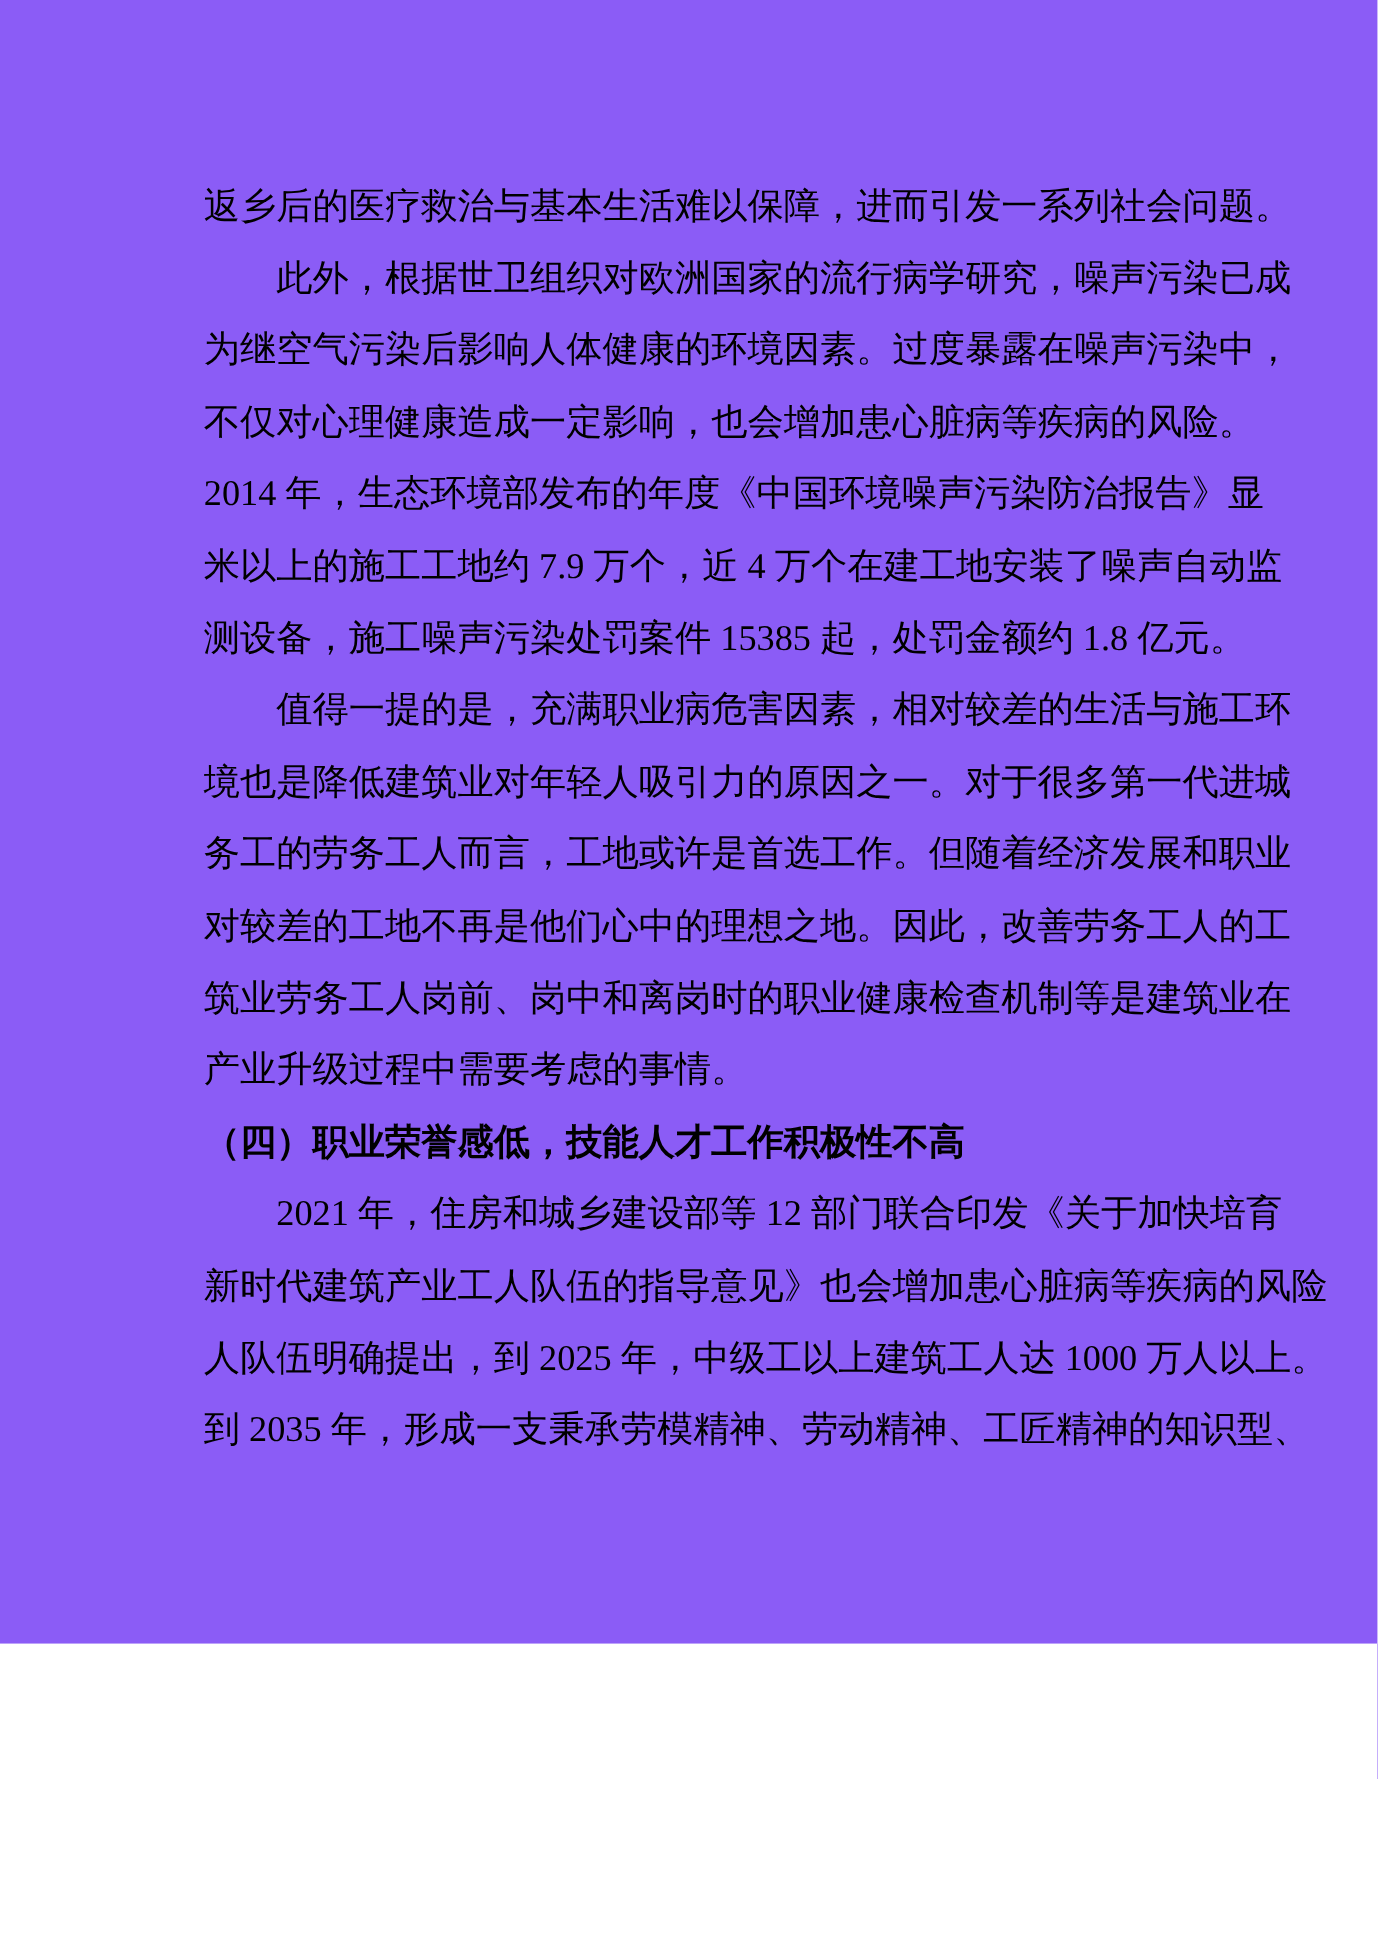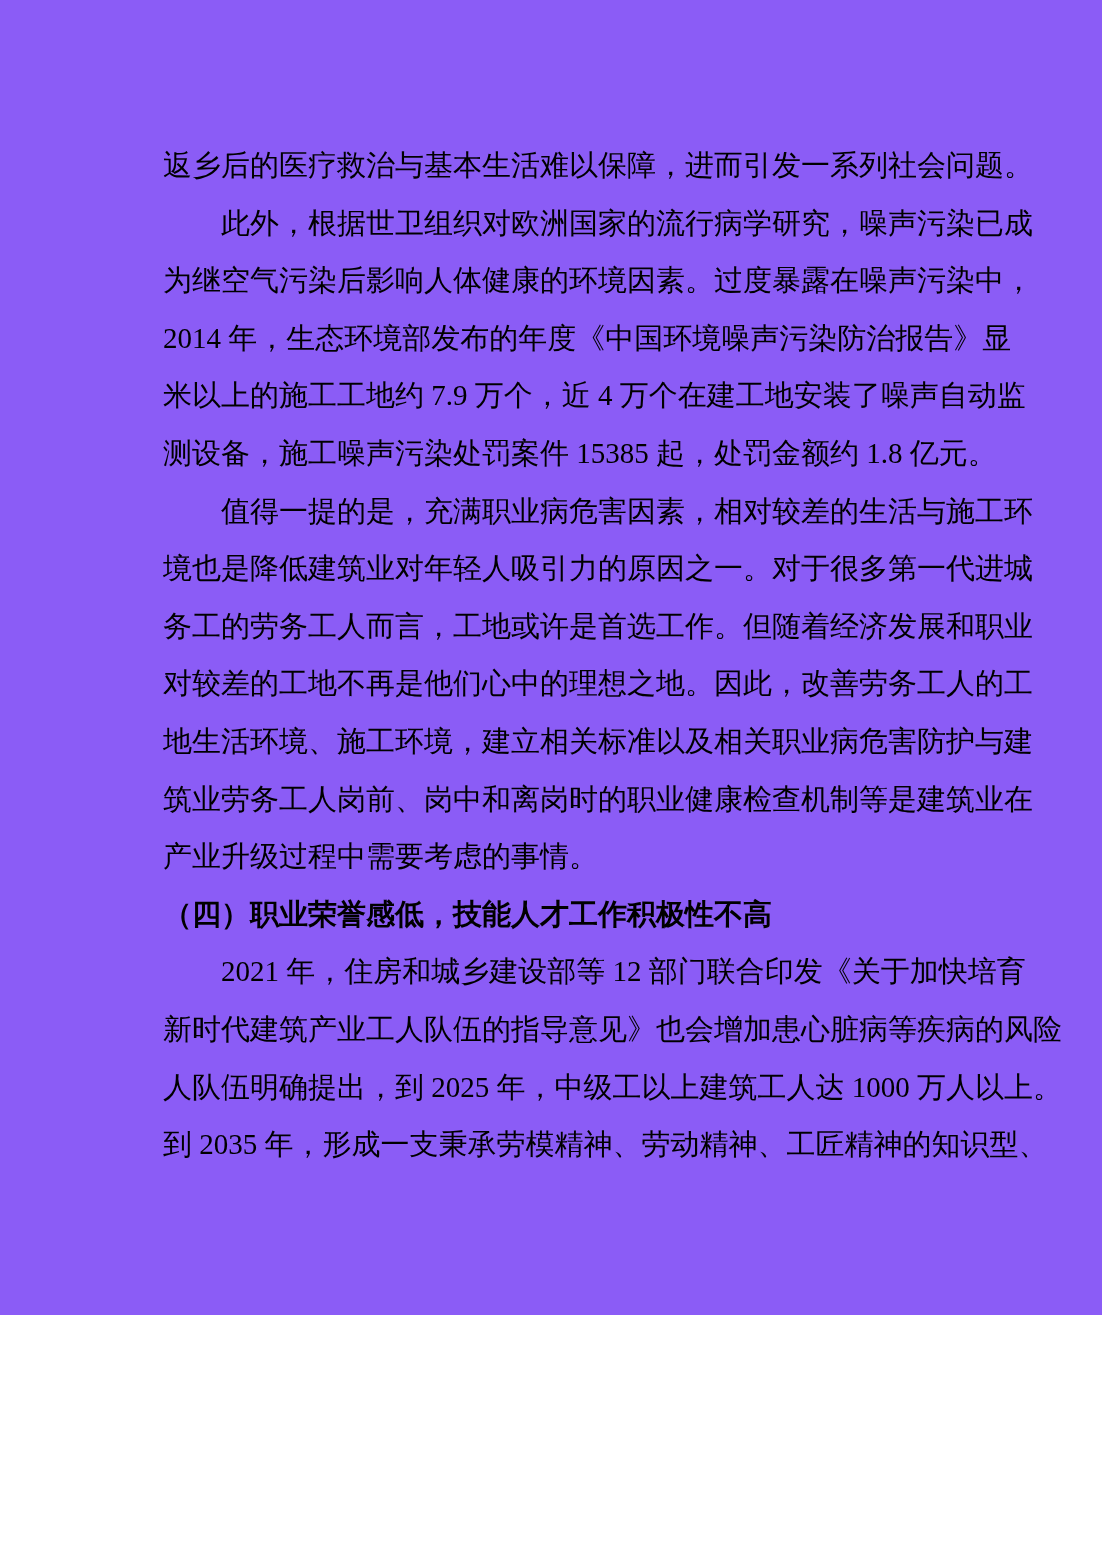--- a/index.html
+++ b/index.html
@@ -55,30 +55,30 @@
 <body>
 
 <div class="page">
   <div class="doc">
       <div class="paragraph">
         <div class="line end">返乡后的医疗救治与基本生活难以保障，进而引发一系列社会问题。</div>
       </div>
       <div class="paragraph">
         <div class="line indent">此外，根据世卫组织对欧洲国家的流行病学研究，噪声污染已成</div>
         <div class="line">为继空气污染后影响人体健康的环境因素。过度暴露在噪声污染中，</div>
+        <div class="line">不仅对心理健康造成一定影响，也会增加患心脏病等疾病的风险。</div>
         <div class="line">2014 年，生态环境部发布的年度《中国环境噪声污染防治报告》显</div>
         <div class="line">米以上的施工工地约 7.9 万个，近 4 万个在建工地安装了噪声自动监</div>
         <div class="line end">测设备，施工噪声污染处罚案件 15385 起，处罚金额约 1.8 亿元。</div>
       </div>
       <div class="paragraph">
         <div class="line indent">值得一提的是，充满职业病危害因素，相对较差的生活与施工环</div>
         <div class="line">境也是降低建筑业对年轻人吸引力的原因之一。对于很多第一代进城</div>
         <div class="line">务工的劳务工人而言，工地或许是首选工作。但随着经济发展和职业</div>
         <div class="line">对较差的工地不再是他们心中的理想之地。因此，改善劳务工人的工</div>
-        <div class="line">地生活环境、施工环境，建立相关标准以及相关职业病危害防护与建</div>
         <div class="line">筑业劳务工人岗前、岗中和离岗时的职业健康检查机制等是建筑业在</div>
         <div class="line end">产业升级过程中需要考虑的事情。</div>
       </div>
       <div class="paragraph">
         <div class="line heading end">（四）职业荣誉感低，技能人才工作积极性不高</div>
       </div>
       <div class="paragraph">
         <div class="line indent">2021 年，住房和城乡建设部等 12 部门联合印发《关于加快培育</div>
         <div class="line">新时代建筑产业工人队伍的指导意见》也会增加患心脏病等疾病的风险</div>
         <div class="line">人队伍明确提出，到 2025 年，中级工以上建筑工人达 1000 万人以上。</div>

